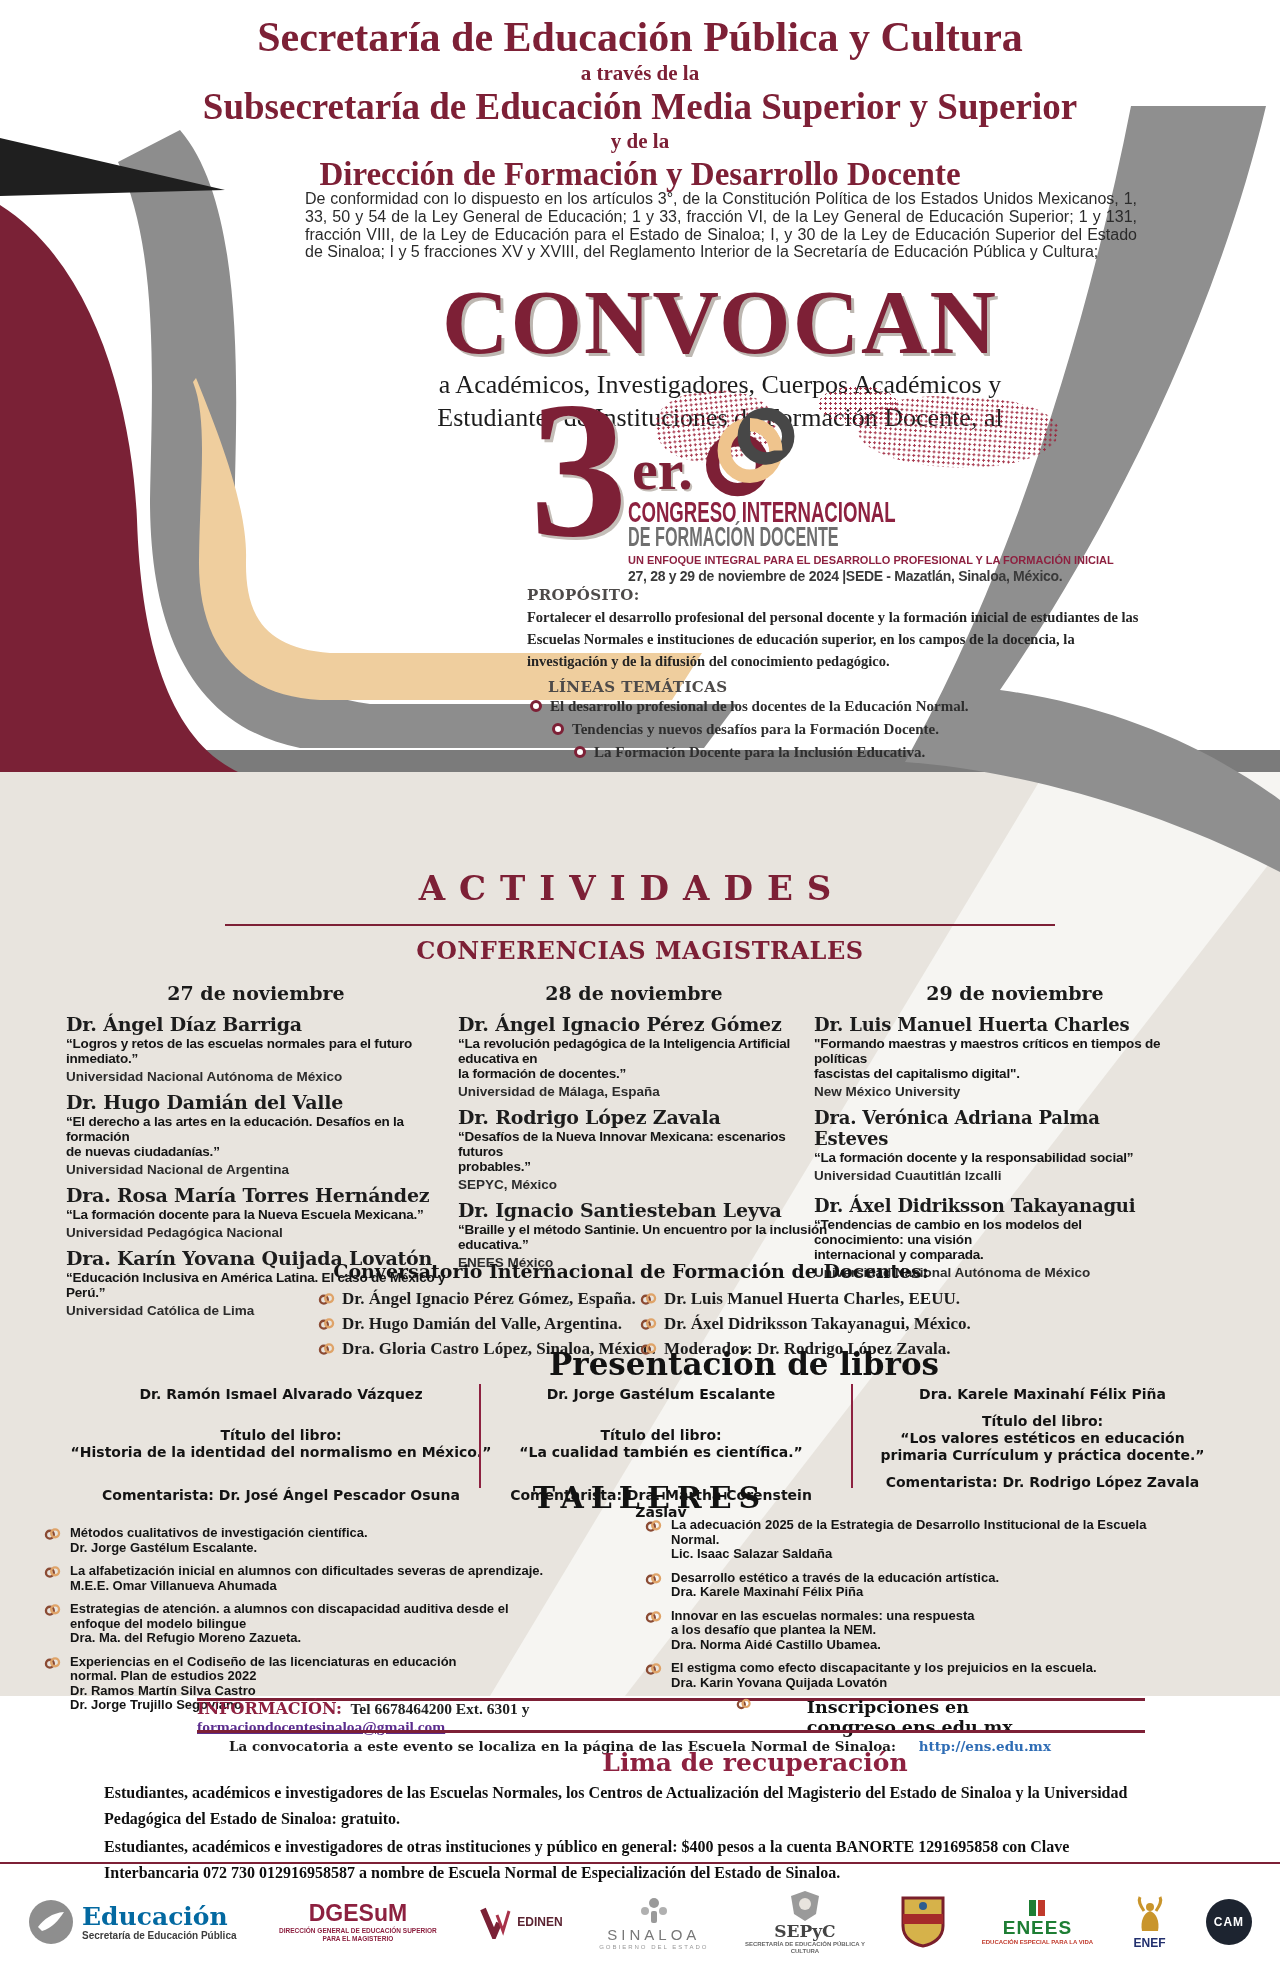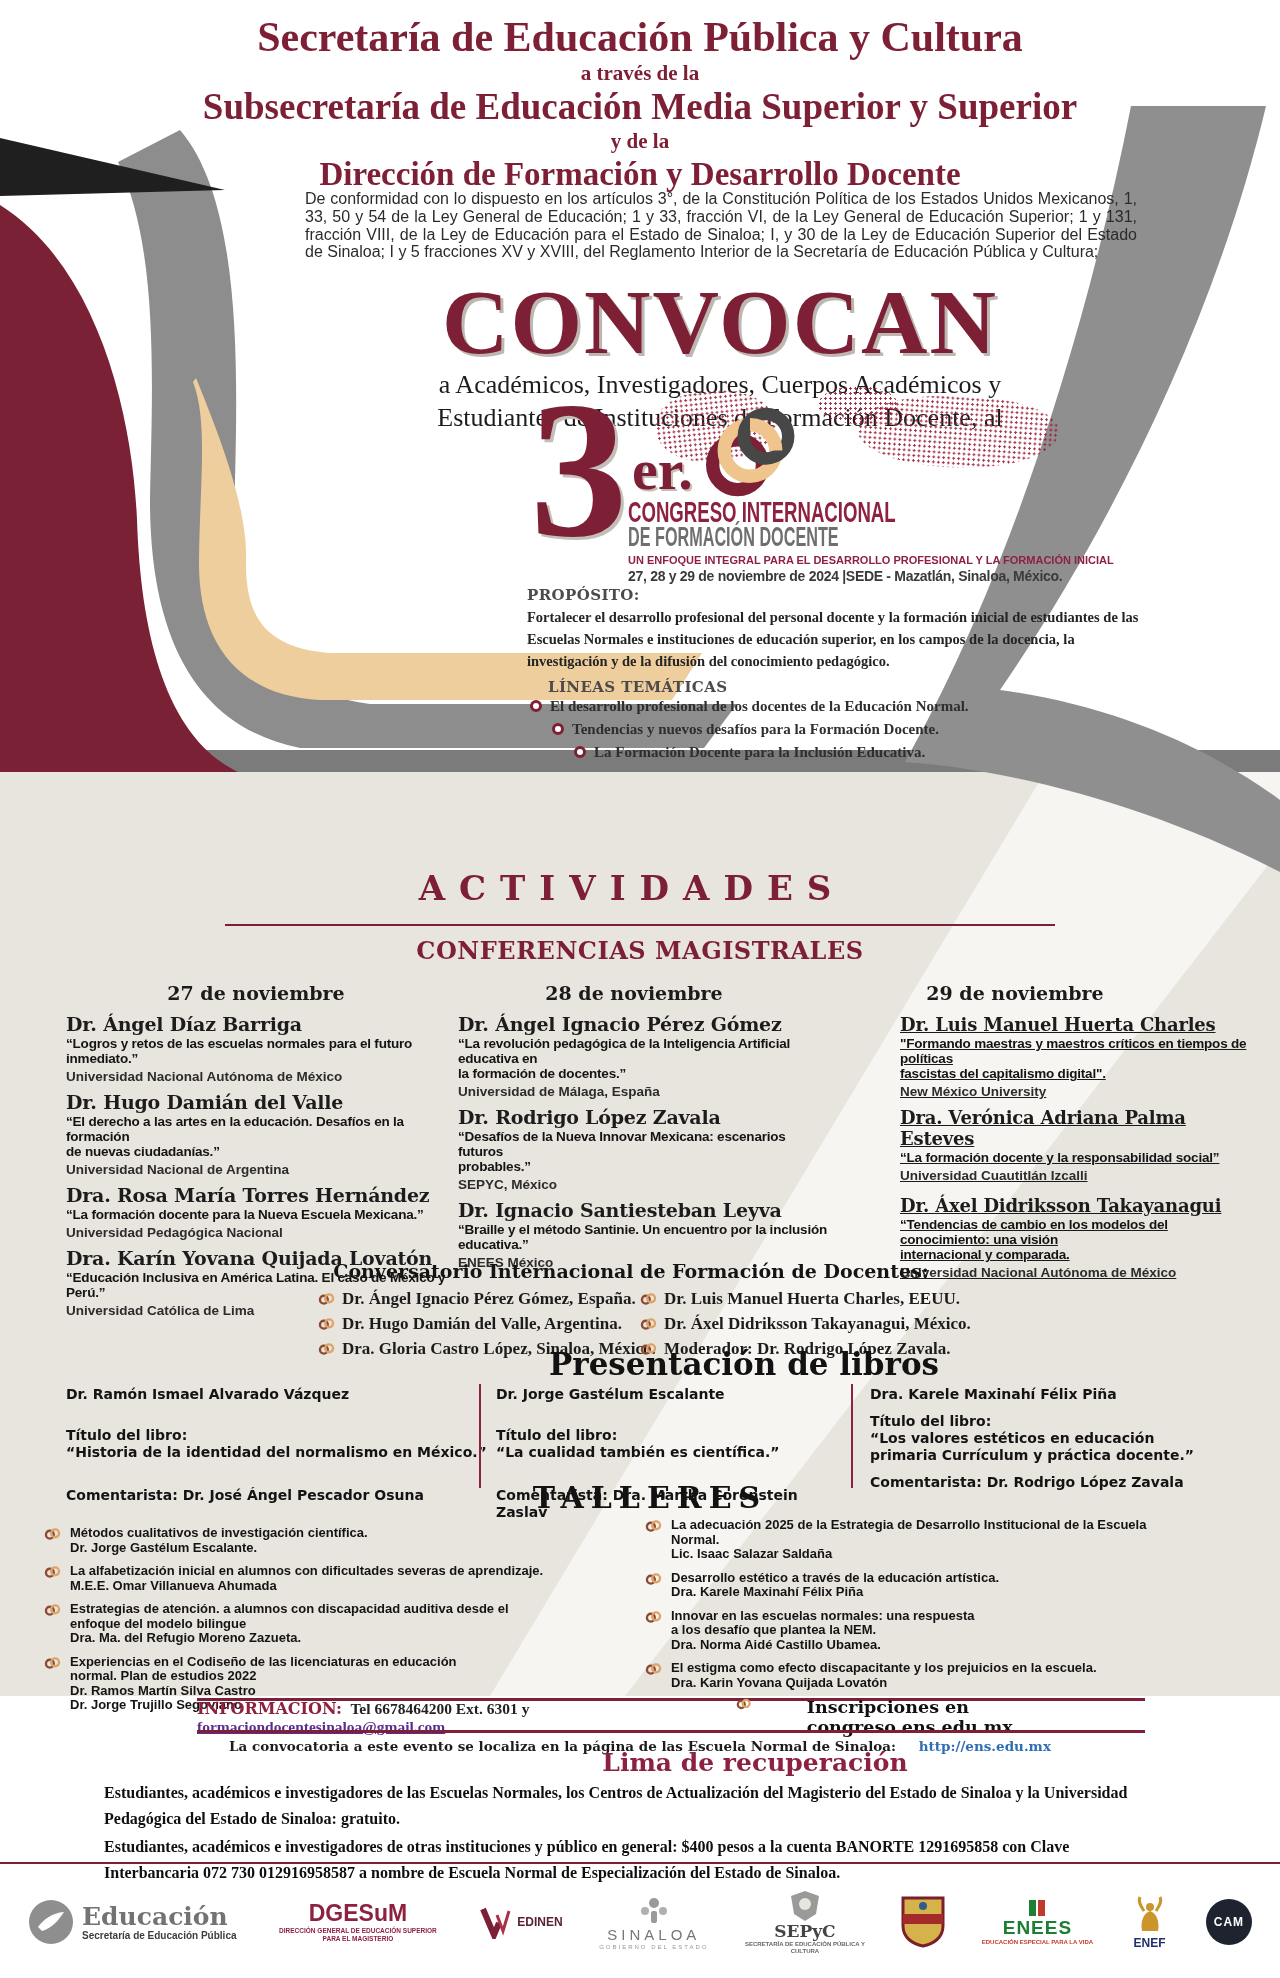--- a/index.html
+++ b/index.html
@@ -67,21 +67,21 @@
      letter-spacing:-0.2px;color:#141414;white-space:pre-line;margin-top:1px;}
   .o{font-family:"Liberation Sans",sans-serif;font-weight:bold;font-size:13.5px;line-height:15px;
      color:#2c2c2c;margin-top:3px;}
   
   .convt{font-size:19px;color:#141414;}
   .crow{display:flex;align-items:flex-start;margin-bottom:7px;
         font-family:"Liberation Serif",serif;font-weight:bold;font-size:17px;line-height:18px;color:#1c1c1c;}
   .crow svg{margin-right:7px;flex:none;margin-top:2px;}
   
   .librost{font-size:31px;color:#121212;}
-  .bk div{font-family:"DejaVu Sans",sans-serif;font-weight:bold;font-size:14px;line-height:17px;color:#131313;}
+  .bk div{font-family:"DejaVu Sans",sans-serif;font-weight:bold;font-size:14px;line-height:17px;color:#131313;text-align:center;}
   .bk .bauthor{margin-bottom:24px;}
   .bk .btitle{margin-bottom:26px;}
   .vdiv{width:2px;background:#8d2140;}
   
   .tallerest{font-size:30px;letter-spacing:7px;color:#121212;}
   .titem{display:flex;align-items:flex-start;margin-bottom:9px;}
   .titem svg{margin-right:9px;flex:none;margin-top:1px;}
   .ttitle{font-family:"Liberation Sans",sans-serif;font-weight:bold;font-size:13px;line-height:14.5px;
           color:#141414;white-space:pre-line;}
   .tperson{font-family:"Liberation Sans",sans-serif;font-weight:bold;font-size:13px;line-height:14.5px;
@@ -96,21 +96,21 @@
   .insgrp{display:flex;align-items:flex-start;gap:48px;}
   .ins{font-family:"DejaVu Serif",serif;font-weight:bold;font-size:17.5px;color:#111;margin-left:7px;}
   .convline{font-family:"DejaVu Serif",serif;font-weight:bold;font-size:13.5px;color:#1c1c1c;}
   .convline a{color:#2f6db5;text-decoration:none;margin-left:18px;}
   .cuotat{font-size:25px;color:#8d2140;}
   .cp{font-family:"Liberation Serif",serif;font-weight:bold;font-size:16px;line-height:26px;color:#0f0f0f;}
   
   .logos{display:flex;justify-content:space-between;align-items:center;}
   .logo{display:flex;flex-direction:column;align-items:center;text-align:center;}
   .lg-edu{flex-direction:row;align-items:center;}
-  .edu-t{font-family:"DejaVu Serif",serif;font-weight:bold;font-size:25px;color:#737373;line-height:26px;}
+  .edu-t{font-family:"DejaVu Serif",serif;font-weight:bold;font-size:25px;color:#0369a1;line-height:26px;}
   .edu-s{font-size:10px;font-weight:bold;color:#3d3d3d;}
   .dg-t{font-size:23px;font-weight:bold;color:#8d2140;line-height:24px;}
   .dg-s{font-size:6.5px;font-weight:bold;color:#8d2140;width:170px;line-height:8px;margin-top:2px;}
   .ed-t{font-size:12px;font-weight:bold;color:#5a2230;margin-left:4px;}
   .si-t{font-size:15px;color:#777;letter-spacing:4px;line-height:16px;margin-top:2px;}
   .si-s{font-size:6px;color:#999;letter-spacing:2px;margin-top:1px;}
   .se-t{font-family:"DejaVu Serif",serif;font-weight:bold;font-size:17px;color:#444;line-height:18px;}
   .se-s{font-size:6px;font-weight:bold;color:#666;width:120px;line-height:7px;margin-top:1px;}
   .en-mark{display:flex;gap:2px;margin-bottom:2px;}
   .en-mark i{display:block;width:7px;height:16px;background:#1e7e34;}
@@ -233,21 +233,21 @@
       <div class="o">SEPYC, México</div>
     </div>
     <div class="sp">
       <div class="n">Dr. Ignacio Santiesteban Leyva</div>
       <div class="q">“Braille y el método Santinie. Un encuentro por la inclusión
 educativa.”</div>
       <div class="o">ENEES México</div>
     </div>
   </div>
 
-  <div class="abs" style="left:900px;top:1014px;width:350px;text-decoration:underline;">
+  <div class="abs" style="left:814px;top:1014px;width:350px;">
     <div class="sp">
       <div class="n" style="font-size:18px;">Dr. Luis Manuel Huerta Charles</div>
       <div class="q">"Formando maestras y maestros críticos en tiempos de políticas
 fascistas del capitalismo digital".</div>
       <div class="o">New México University</div>
     </div>
     <div class="sp">
       <div class="n" style="font-size:18px;">Dra. Verónica Adriana Palma Esteves</div>
       <div class="q">“La formación docente y la responsabilidad social”</div>
       <div class="o">Universidad Cuautitlán Izcalli</div>

